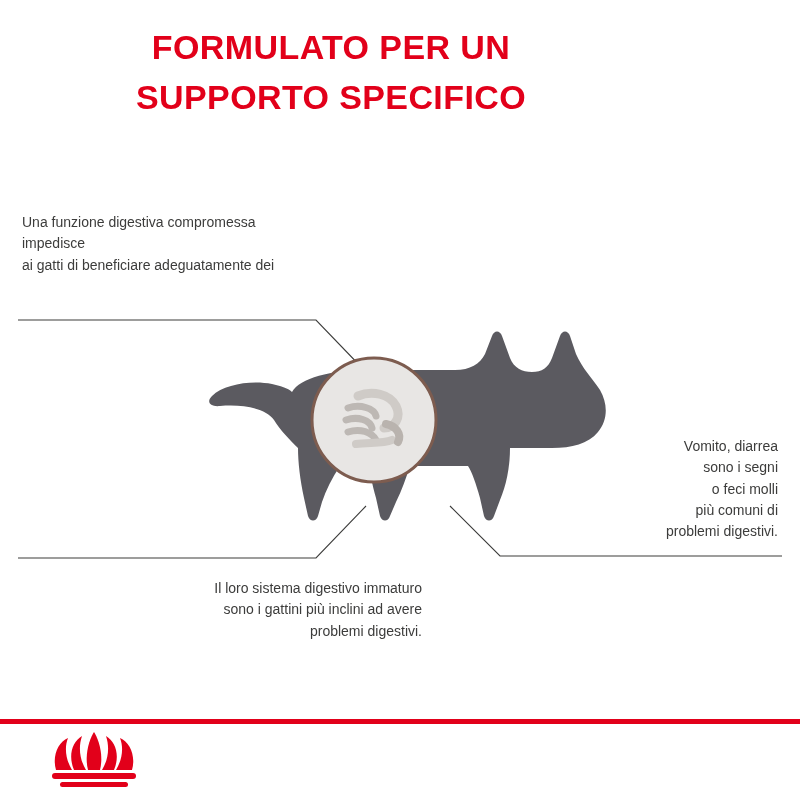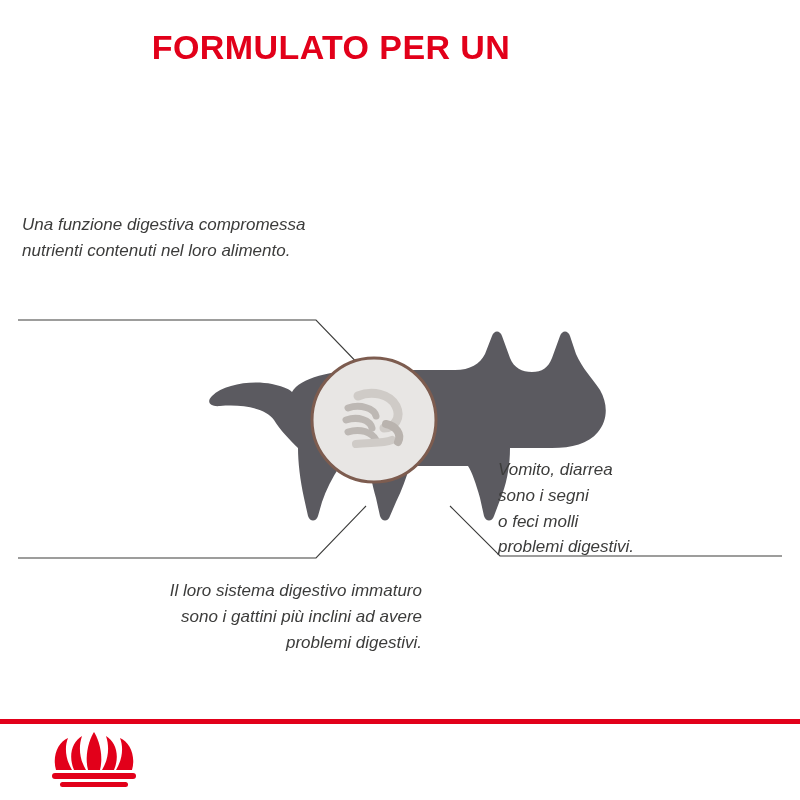--- a/index.html
+++ b/index.html
@@ -36,41 +36,40 @@
     text-transform: uppercase;
   }
   .headline .line {
     display: block;
   }
 
   
   .callout {
     position: absolute;
     color: #3c3c3b;
-    font-size: 17px;
+    font-size: 14px;
     line-height: 1.52;
-    font-style: italic;
   }
   .callout.top-left {
     left: 22px;
     top: 212px;
     width: 400px;
     text-align: left;
   }
   .callout.bottom-left {
     left: 22px;
     top: 578px;
     width: 400px;
     text-align: right;
   }
   .callout.right {
     right: 22px;
-    top: 457px;
+    top: 436px;
     width: 280px;
-    text-align: left;
+    text-align: right;
   }
   .callout .ln { display: block; }
 
   
   #connectors {
     position: absolute;
     left: 0;
     top: 0;
     width: 800px;
     height: 800px;
@@ -103,20 +102,21 @@
     height: 62px;
   }
 </style>
 </head>
 <body>
 
 <div id="page">
 
   <div class="headline">
     <span class="line">FORMULATO PER UN</span>
+    <span class="line">SUPPORTO SPECIFICO</span>
   </div>
 
   <svg id="connectors" viewBox="0 0 800 800">
 
     <path d="M 18 320 L 316 320 L 366 372" fill="none" stroke="#3c3c3b" stroke-width="1.1"></path>
 
     <path d="M 18 558 L 316 558 L 366 506" fill="none" stroke="#3c3c3b" stroke-width="1.1"></path>
 
     <path d="M 782 556 L 500 556 L 450 506" fill="none" stroke="#3c3c3b" stroke-width="1.1"></path>
   </svg>
@@ -172,27 +172,29 @@
       <path d="M168 88 C 180 84, 194 88, 196 96" fill="none" stroke="#bdb8b4" stroke-width="7" stroke-linecap="round"></path>
       <path d="M166 100 C 178 96, 190 100, 192 108" fill="none" stroke="#bdb8b4" stroke-width="7" stroke-linecap="round"></path>
       <path d="M168 112 C 180 108, 192 112, 196 120" fill="none" stroke="#bdb8b4" stroke-width="7" stroke-linecap="round"></path>
       <path d="M176 124 C 188 122, 202 124, 212 120" fill="none" stroke="#cfcbc7" stroke-width="8" stroke-linecap="round"></path>
       <path d="M206 104 C 216 106, 222 114, 218 122" fill="none" stroke="#b9b3ae" stroke-width="8" stroke-linecap="round"></path>
     </g>
   </svg>
 
   <div class="callout top-left">
     <span class="ln">Una funzione digestiva compromessa</span>
-    <span class="ln">nutrienti contenuti nel loro alimento.</span>
+    <span class="ln">impedisce</span>
+    <span class="ln">ai gatti di beneficiare adeguatamente dei</span>
   </div>
 
   <div class="callout right">
     <span class="ln">Vomito, diarrea</span>
     <span class="ln">sono i segni</span>
     <span class="ln">o feci molli</span>
+    <span class="ln">più comuni di</span>
     <span class="ln">problemi digestivi.</span>
   </div>
 
   <div class="callout bottom-left">
     <span class="ln">Il loro sistema digestivo immaturo</span>
     <span class="ln">sono i gattini più inclini ad avere</span>
     <span class="ln">problemi digestivi.</span>
   </div>
 
   <div class="footer-bar"></div>

